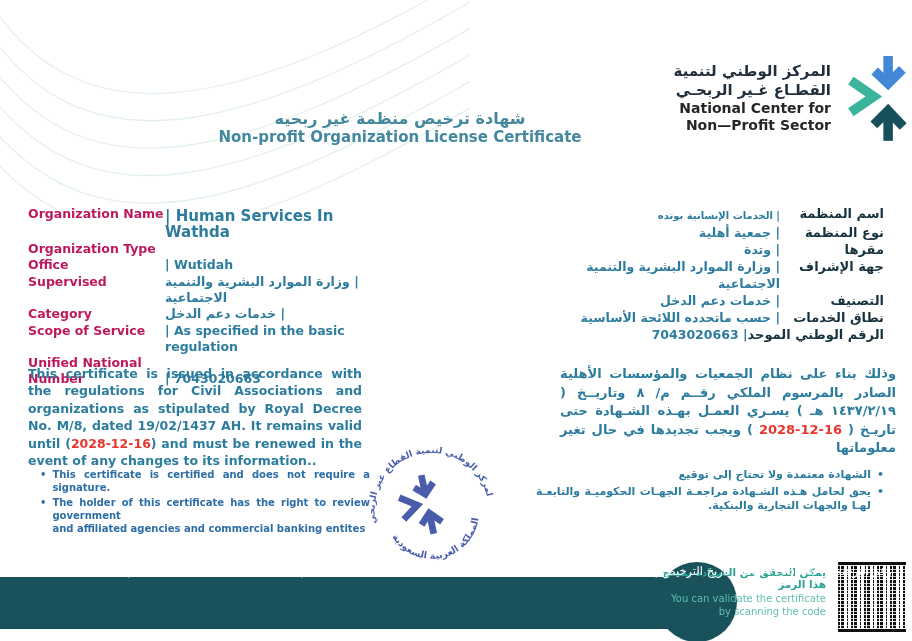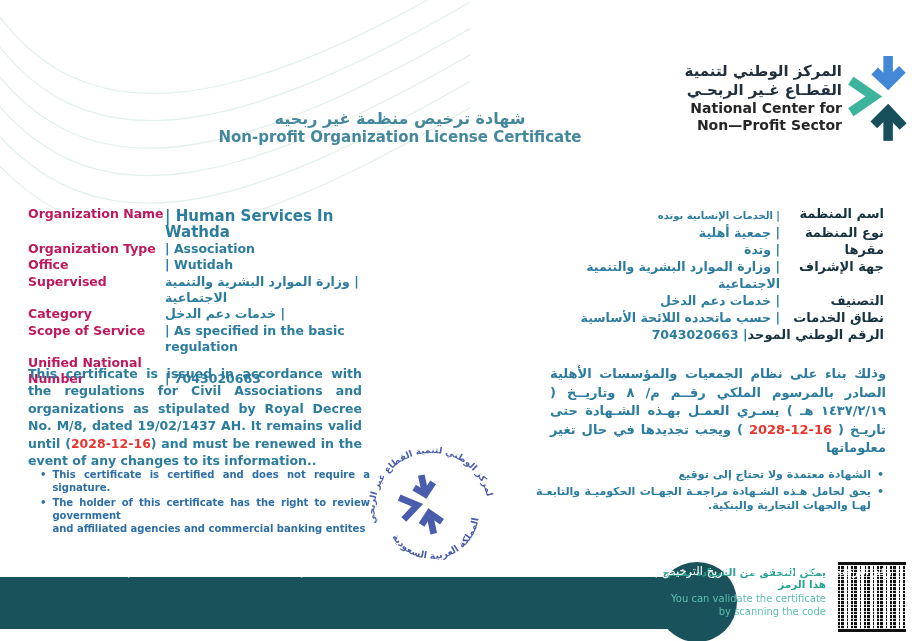--- a/index.html
+++ b/index.html
@@ -4,21 +4,21 @@
 <style>
   html,body{margin:0;padding:0;}
   body{
     width:912px;height:641px;position:relative;overflow:hidden;
     background:#ffffff;
     font-family:"DejaVu Sans","Liberation Sans",sans-serif;
   }
   
   .curves{position:absolute;left:0;top:0;pointer-events:none;}
   
-  .brand{position:absolute;top:52px;right:4px;display:flex;align-items:center;gap:4px;}
+  .brand{position:absolute;top:52px;right:4px;display:flex;align-items:center;gap:15px;}
   .brand-text{text-align:right;}
   .brand-ar{font-size:15px;font-weight:bold;color:#22303e;line-height:19px;}
   .brand-en{font-size:14px;font-weight:bold;color:#262626;line-height:17px;}
   
   .title-wrap{position:absolute;top:109px;left:0;width:800px;text-align:center;}
   .title-ar{font-size:16px;font-weight:bold;color:#44889e;line-height:19px;}
   .title-en{font-size:15px;font-weight:bold;color:#44889e;line-height:19px;}
   
   .fields-en{position:absolute;left:28px;top:206px;width:362px;}
   .fields-en .frow{display:flex;margin-bottom:0.5px;}
@@ -29,21 +29,21 @@
   .fields-en .fval.rtl{direction:rtl;}
   .fields-ar{position:absolute;right:28px;top:206px;width:348px;direction:rtl;}
   .fields-ar .frow{display:flex;margin-bottom:0.5px;}
   .fields-ar .flabel{flex:0 0 auto;min-width:104px;font-size:13px;font-weight:bold;color:#16323f;line-height:16.5px;white-space:nowrap;}
   .fields-ar .fval{flex:1;font-size:12.5px;font-weight:600;color:#2c7c9e;line-height:16.5px;}
   .fields-ar .fval::before{content:"| ";}
   .fields-ar .fval.small{font-size:10px;padding-top:2px;}
   
   .para-en{position:absolute;left:28px;top:352px;width:334px;
     font-size:12.5px;font-weight:bold;color:#2c7c9e;line-height:17.5px;text-align:justify;}
-  .para-ar{position:absolute;right:26px;top:352px;width:336px;direction:rtl;
+  .para-ar{position:absolute;right:16px;top:352px;width:336px;direction:rtl;
     font-size:13px;font-weight:bold;color:#2c7c9e;line-height:18.5px;text-align:justify;margin-left:32px;}
   .red-date{color:#e8352e;}
   
   .bullets-en{position:absolute;left:40px;top:468px;width:330px;}
   .bullets-en .bullet{display:flex;gap:6px;font-size:10px;font-weight:bold;color:#2d6ea6;line-height:13px;margin-bottom:2px;}
   .bullets-en .bullet .btext{white-space:pre-line;text-align:justify;flex:1;}
   .bullets-ar{position:absolute;right:28px;top:468px;width:348px;direction:rtl;}
   .bullets-ar .bullet{display:flex;gap:6px;font-size:11px;font-weight:bold;color:#2c7c9e;line-height:14.5px;margin-bottom:2px;}
   .bullets-ar .bullet .btext{text-align:justify;flex:1;}
   .bmark{flex:0 0 auto;}
@@ -99,21 +99,20 @@
   <div class="title-en">Non-profit Organization License Certificate</div>
 </div>
 
 <div class="fields-en">
   <div class="frow">
     <span class="flabel">Organization Name</span>
     <span class="fval small">Human Services In Wathda</span>
   </div>
   <div class="frow">
     <span class="flabel">Organization Type</span>
-    <span class="fval">Association</span>
   </div>
   <div class="frow">
     <span class="flabel">Office</span>
     <span class="fval">Wutidah</span>
   </div>
   <div class="frow">
     <span class="flabel">Supervised</span>
     <span class="fval rtl">وزارة الموارد البشرية والتنمية الاجتماعية</span>
   </div>
   <div class="frow">

